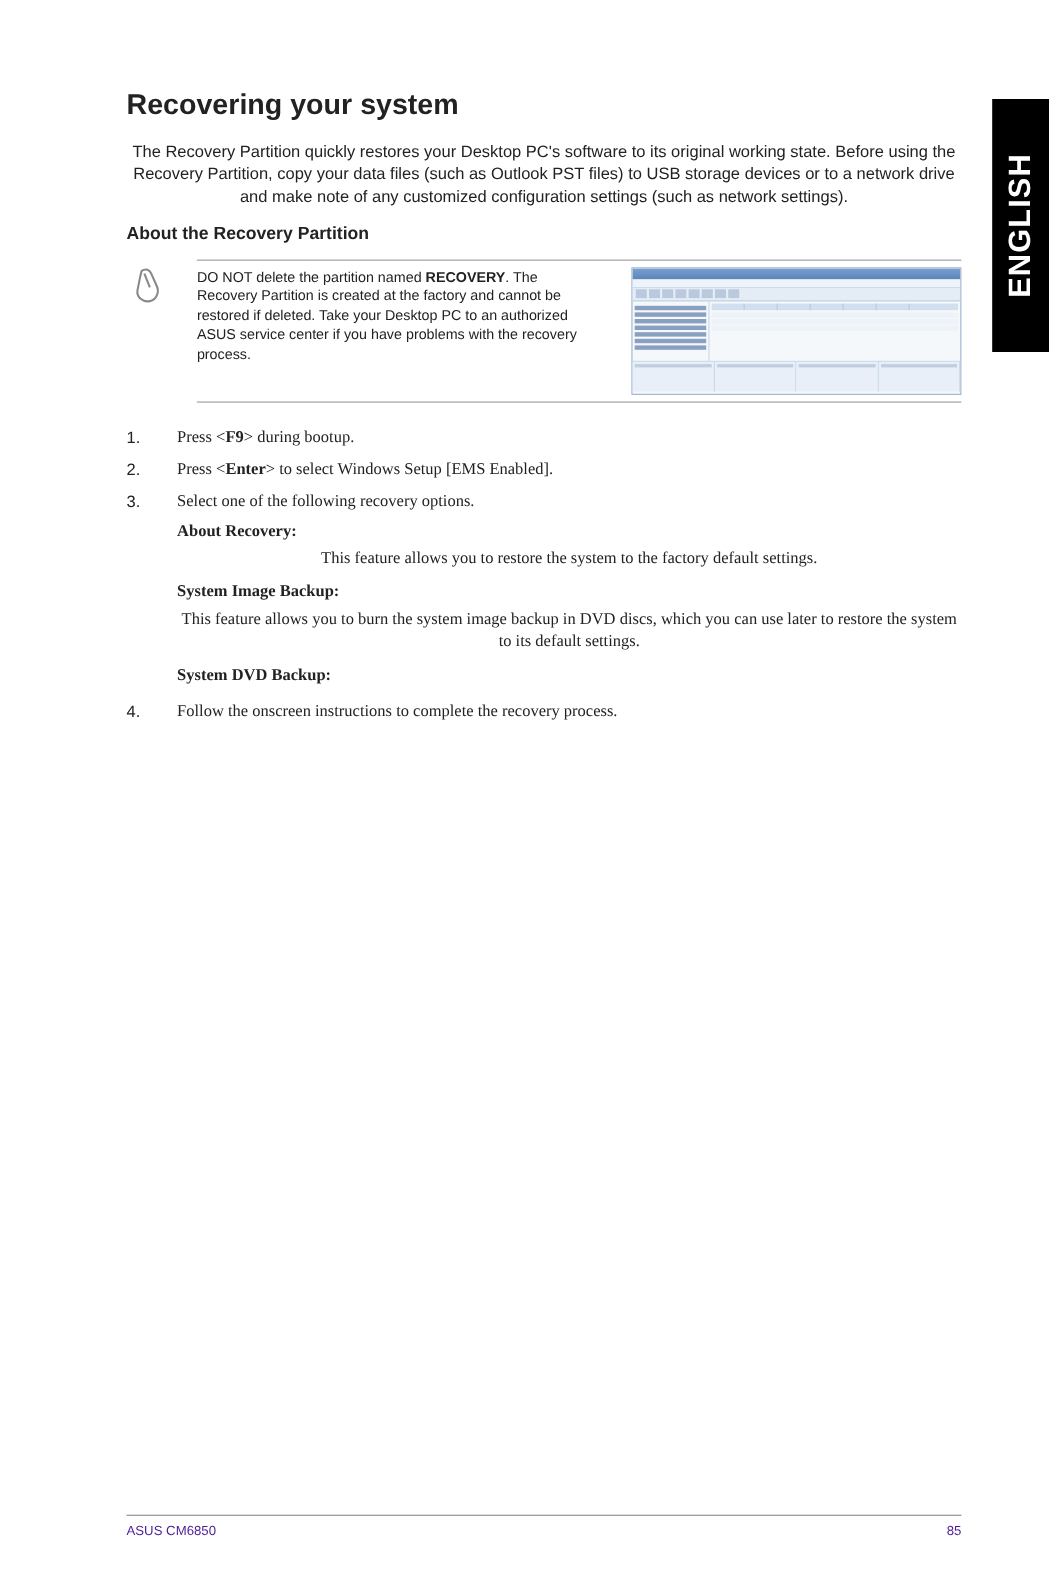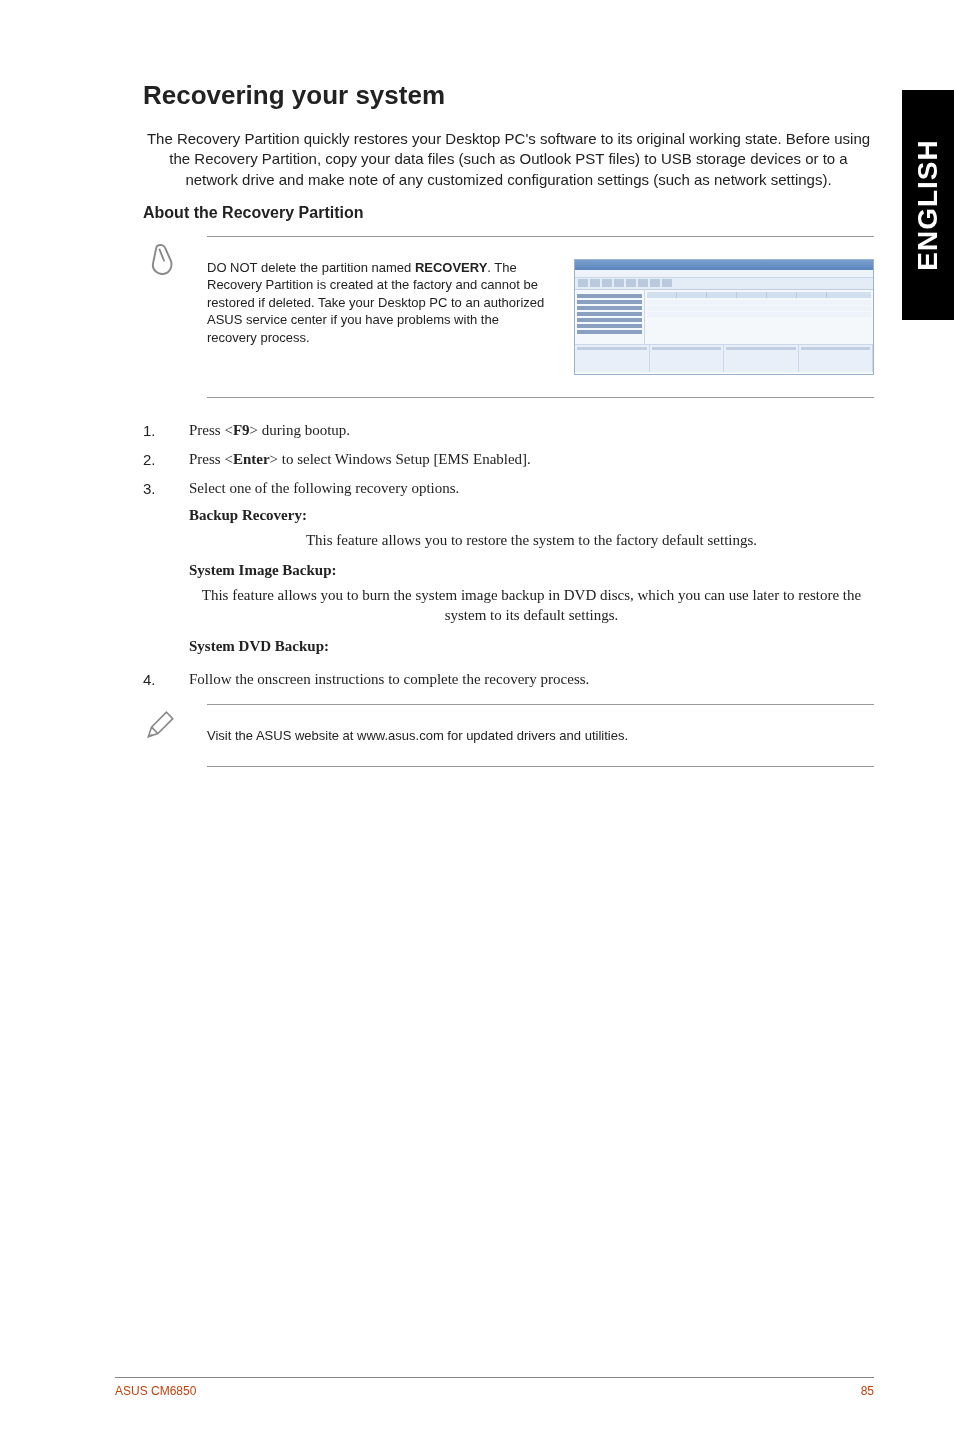--- a/index.html
+++ b/index.html
@@ -7,21 +7,20 @@
     font-family: Arial, Helvetica, sans-serif;
     width: 954px;
     height: 1438px;
     background: #fff;
     position: relative;
     color: #222;
   }
   .page {
     padding: 80px 80px 40px 115px;
     position: relative;
-    margin-left: 28px;
   }
   .side-tab {
     position: absolute;
     top: 90px;
     right: 0;
     width: 52px;
     height: 230px;
     background: #000;
     color: #fff;
     font-weight: bold;
@@ -68,21 +67,21 @@
     font-size: 36px;
     color: #888;
     padding-top: 4px;
   }
   .note-content {
     flex: 1;
     font-size: 13px;
     line-height: 1.35;
     border-top: 1px solid #999;
     border-bottom: 1px solid #999;
-    padding: 22px 0;
+    padding: 6px 0;
     display: flex;
     gap: 28px;
     align-items: flex-start;
   }
   .note-text { flex: 1; }
   .note-full { flex: 1; padding-right: 8px; }
   .note-img {
     flex: 0 0 300px;
     height: 116px;
     border: 1px solid #9bb3cc;
@@ -141,21 +140,21 @@
   .footer {
     position: absolute;
     bottom: 40px;
     left: 115px;
     right: 80px;
     border-top: 1px solid #888;
     padding-top: 6px;
     display: flex;
     justify-content: space-between;
     font-size: 12px;
-    color: #c2410c;
+    color: #4c1d95;
   }
   .pencil-icon {
     font-size: 30px;
     color: #888;
   }
   .hand-icon svg { width: 40px; height: 40px; }
 </style>
 </head>
 <body>
 
@@ -241,49 +240,37 @@
       <span class="num">2.</span>
       <span class="body">
         <span>Press &lt;</span><b>Enter</b><span>&gt; to select Windows Setup [EMS Enabled].</span>
       </span>
     </li>
     <li>
       <span class="num">3.</span>
       <span class="body">
         <span>Select one of the following recovery options.</span>
         <div class="sub-block">
-          <h4>Backup Recovery:</h4>
+          <h4>About Recovery:</h4>
           <p>This feature allows you to restore the system to the factory default settings.</p>
         </div>
         <div class="sub-block">
           <h4>System Image Backup:</h4>
           <p>This feature allows you to burn the system image backup in DVD discs, which you can use later to restore the system to its default settings.</p>
         </div>
         <div class="sub-block">
           <h4>System DVD Backup:</h4>
         </div>
       </span>
     </li>
     <li>
       <span class="num">4.</span>
       <span class="body">Follow the onscreen instructions to complete the recovery process.</span>
     </li>
   </ol>
 
-  <div class="note-box">
-    <div class="note-icon pencil-icon">
-      <svg width="34" height="34" viewBox="0 0 64 64" fill="none" stroke="#888" stroke-width="3">
-        <path d="M10 54 L16 36 L44 8 L56 20 L28 48 Z"></path>
-        <path d="M16 36 L28 48"></path>
-        <path d="M10 54 L18 50"></path>
-      </svg>
-    </div>
-    <div class="note-content">
-      <div class="note-full">Visit the ASUS website at www.asus.com for updated drivers and utilities.</div>
-    </div>
-  </div>
 
 </div>
 
 <div class="footer">
   <span>ASUS CM6850</span>
   <span>85</span>
 </div>
 
 </body></html>

